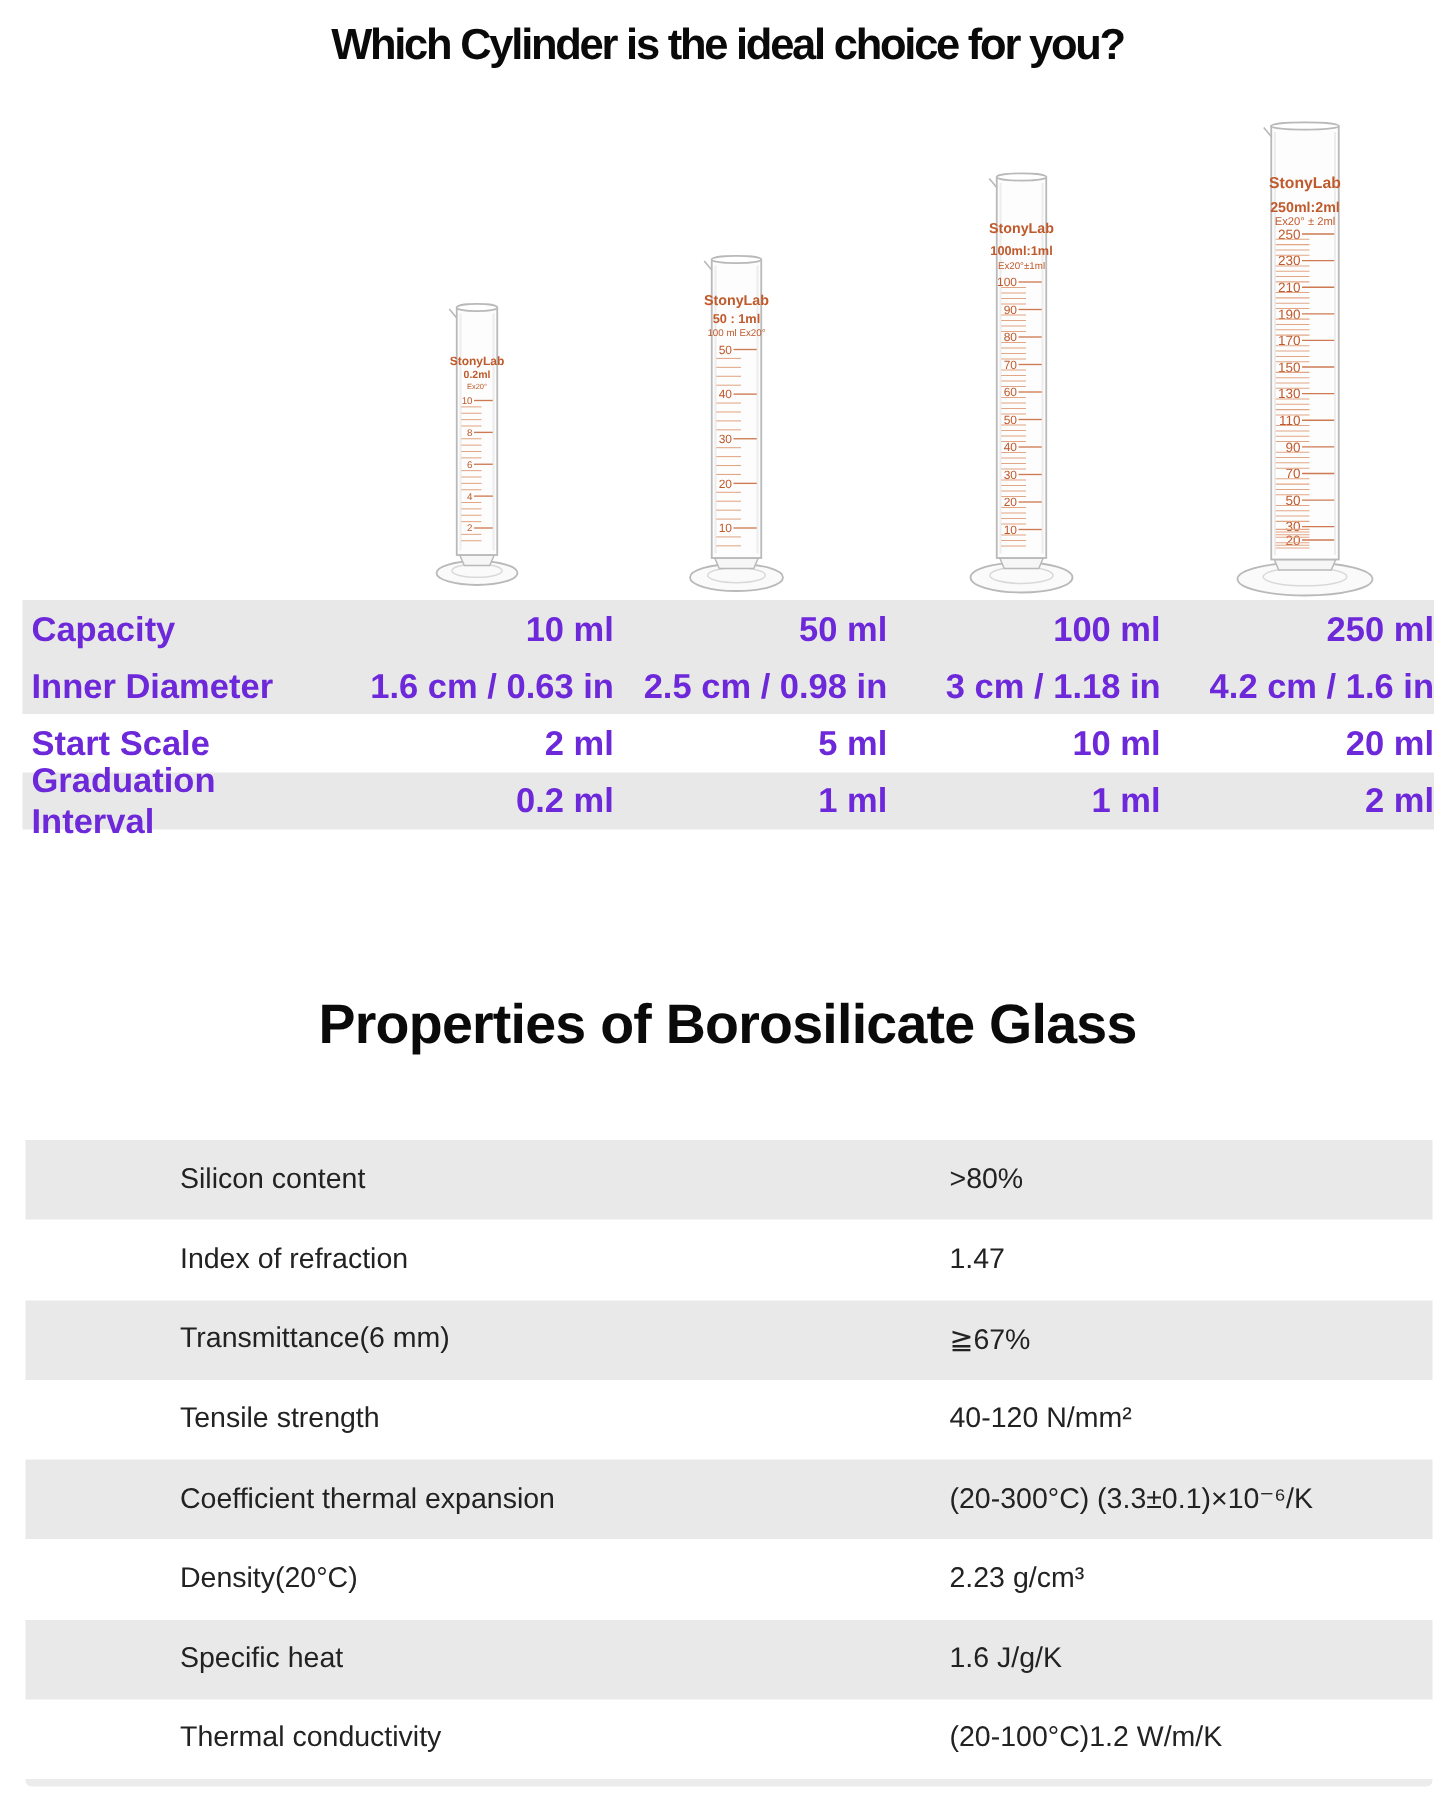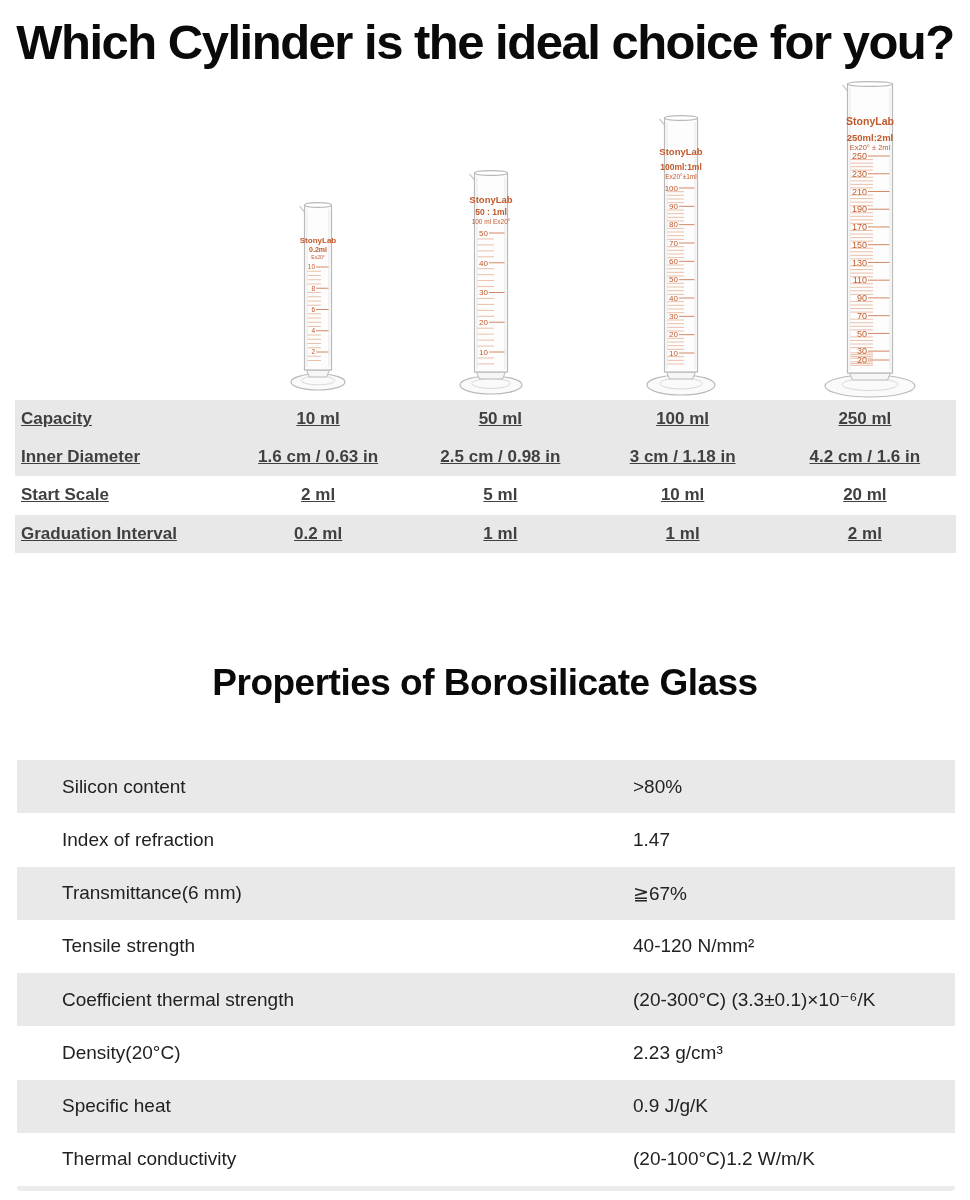--- a/index.html
+++ b/index.html
@@ -3,47 +3,47 @@
 <meta charset="utf-8">
 <style>
   html,body{margin:0;padding:0;background:#ffffff;}
   .page{
     position:relative;width:970px;height:1200px;background:#ffffff;overflow:hidden;
     font-family:"Liberation Sans","DejaVu Sans",sans-serif;color:#1b1b1b;
   }
   
   .title1{
     position:absolute;top:14px;left:0;width:970px;text-align:center;
-    font-size:49px;font-weight:bold;letter-spacing:-1.5px;color:#0a0a0a;margin:0;
+    font-size:29px;font-weight:bold;letter-spacing:-1.5px;color:#0a0a0a;margin:0;
   }
   .title2{
     position:absolute;top:662px;left:0;width:970px;text-align:center;
     font-size:37px;font-weight:bold;letter-spacing:-0.5px;color:#0a0a0a;margin:0;
   }
   
   .cyl-wrap{position:absolute;top:80px;left:0;width:970px;height:320px;}
   
   .cmp-table{
     position:absolute;top:400px;left:15px;width:941px;
     display:grid;grid-template-rows:repeat(5,38.2px);
-    font-size:17px;font-weight:bold;color:#404040;text-decoration:underline;
+    font-size:23px;font-weight:bold;color:#6d28d9;
   }
   .cmp-row{display:flex;align-items:center;}
   .cmp-row.alt{background:#e8e8e8;}
   .cmp-label{width:212px;padding-left:6px;box-sizing:border-box;}
-  .cmp-cell{flex:1;text-align:center;}
+  .cmp-cell{flex:1;text-align:right;}
   
   .prop-table{
     position:absolute;top:760px;left:17px;width:938px;
     display:grid;grid-template-rows:repeat(8,53.25px);
     font-size:19px;font-weight:normal;color:#222222;
   }
   .prop-row{position:relative;display:flex;align-items:center;}
   .prop-row.alt{background:#e9e9e9;}
-  .prop-label{padding-left:45px;}
+  .prop-label{padding-left:103px;}
   .prop-value{position:absolute;left:603px;margin-left:13px;}
   .bottom-strip{
     position:absolute;top:1186px;left:17px;width:938px;height:5px;
     background:#ececec;border-radius:0 0 4px 4px;
   }
 </style>
 </head>
 <body>
 
 <div class="page">
@@ -343,30 +343,30 @@
     </div>
     <div class="prop-row alt">
       <span class="prop-label">Transmittance(6 mm)</span>
       <span class="prop-value">≧67%</span>
     </div>
     <div class="prop-row">
       <span class="prop-label">Tensile strength</span>
       <span class="prop-value">40-120 N/mm²</span>
     </div>
     <div class="prop-row alt">
-      <span class="prop-label">Coefficient thermal strength</span>
+      <span class="prop-label">Coefficient thermal expansion</span>
       <span class="prop-value">(20-300°C) (3.3±0.1)×10⁻⁶/K</span>
     </div>
     <div class="prop-row">
       <span class="prop-label">Density(20°C)</span>
       <span class="prop-value">2.23 g/cm³</span>
     </div>
     <div class="prop-row alt">
       <span class="prop-label">Specific heat</span>
-      <span class="prop-value">0.9 J/g/K</span>
+      <span class="prop-value">1.6 J/g/K</span>
     </div>
     <div class="prop-row">
       <span class="prop-label">Thermal conductivity</span>
       <span class="prop-value">(20-100°C)1.2 W/m/K</span>
     </div>
   </div>
 
   <div class="bottom-strip"></div>
 
 </div>

